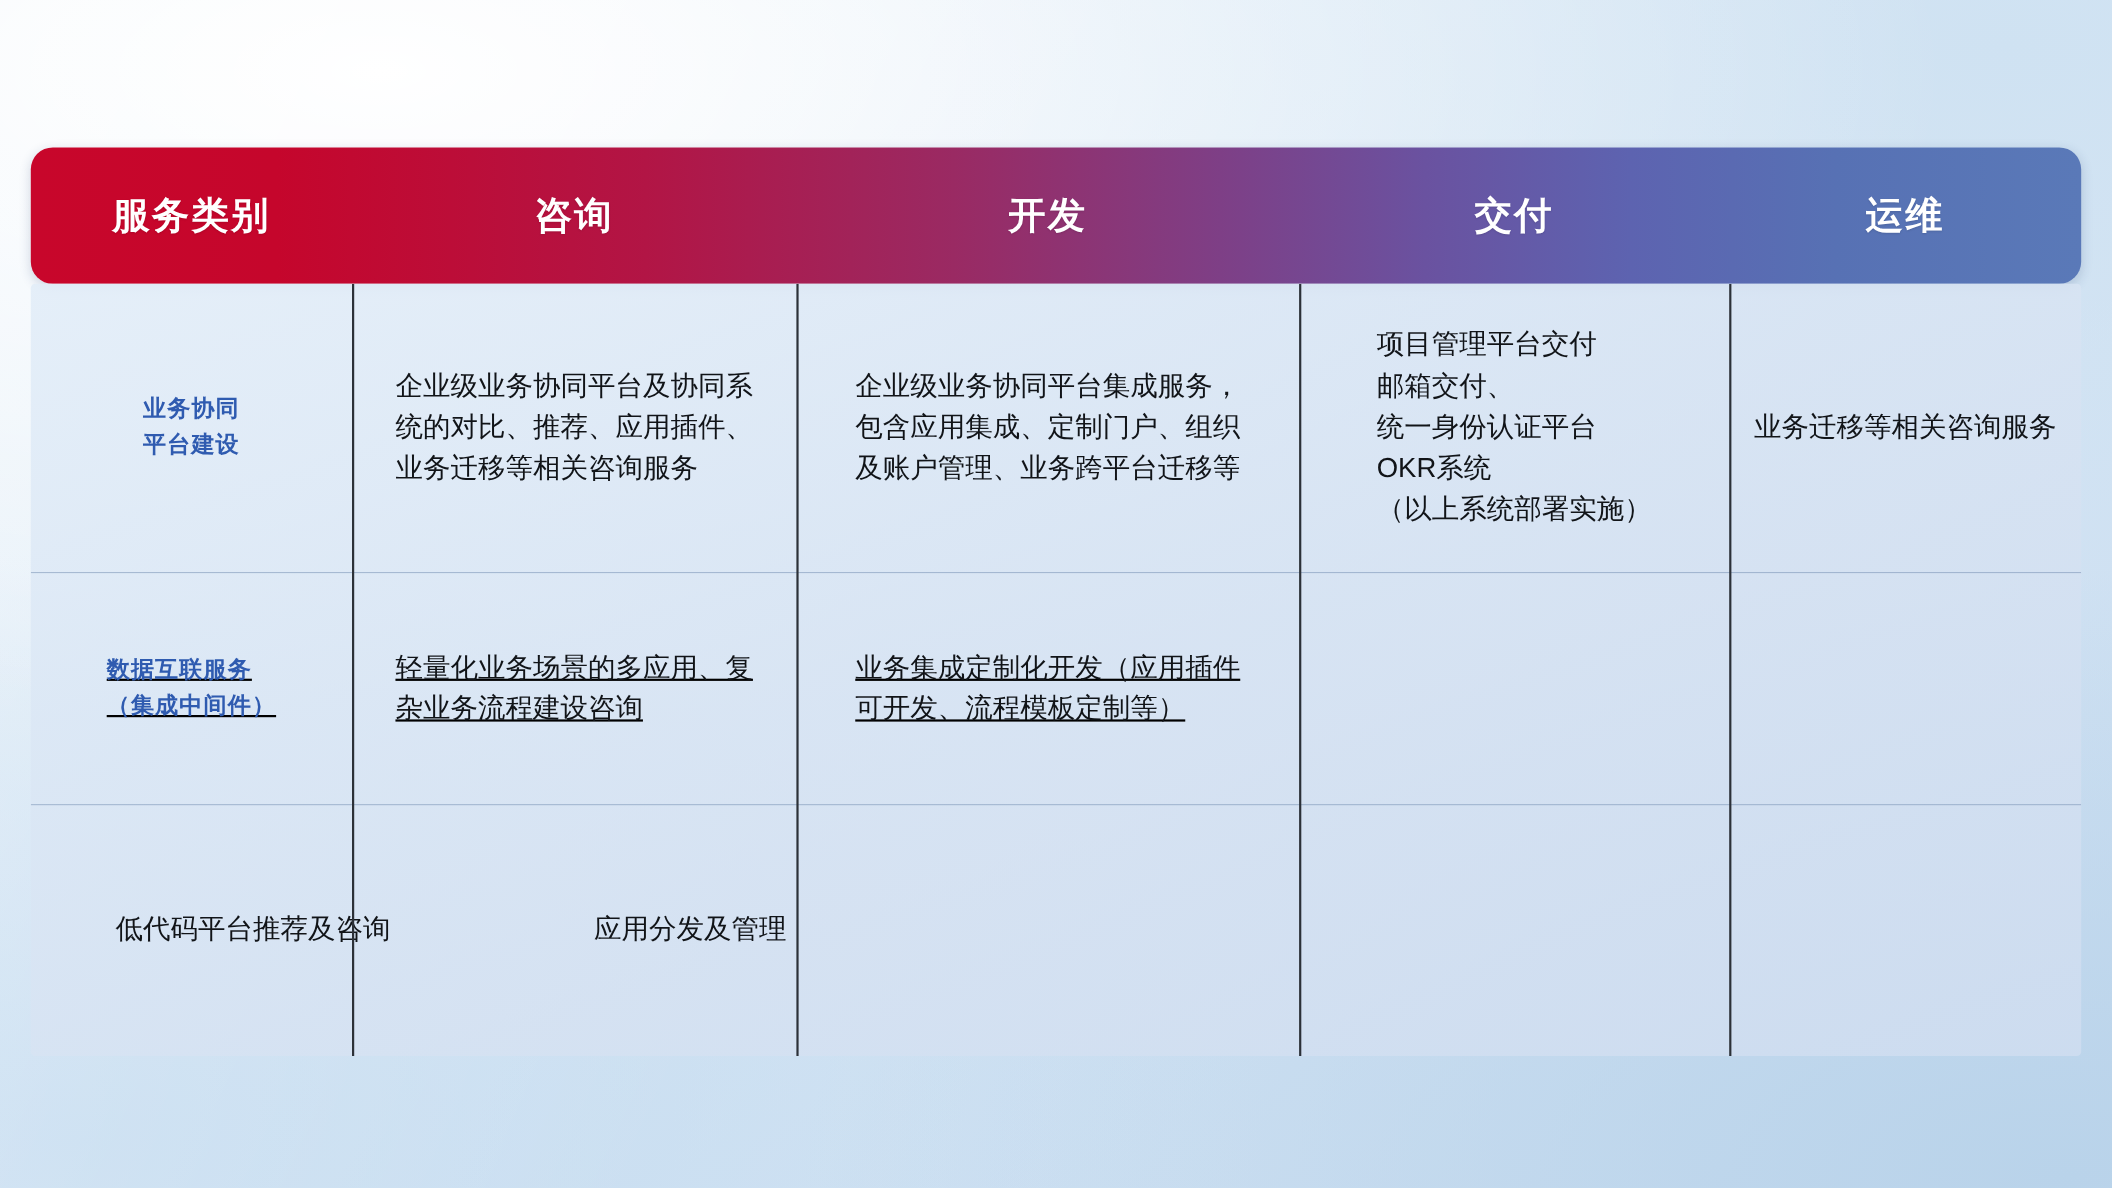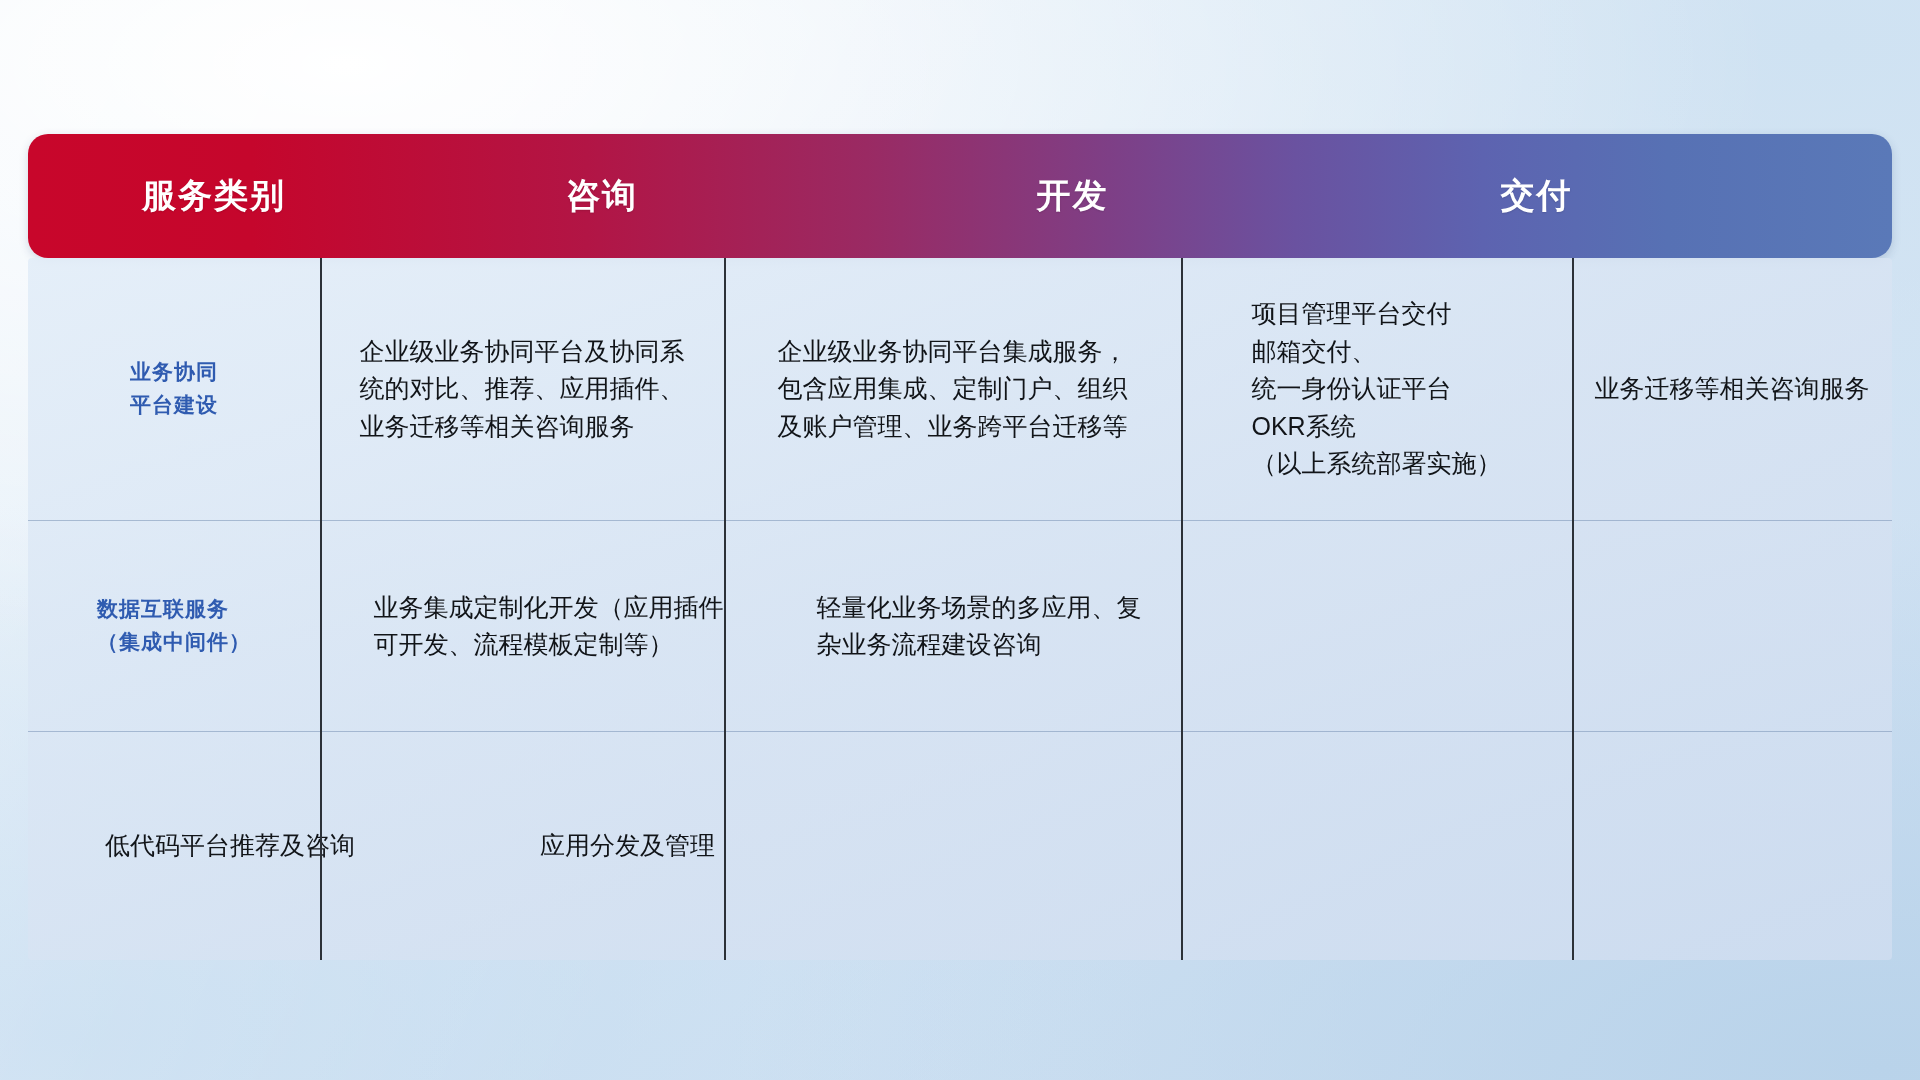--- a/index.html
+++ b/index.html
@@ -61,21 +61,20 @@
   }
   .hcell {
     display: flex;
     align-items: center;
     justify-content: center;
     color: #ffffff;
     font-size: 34px;
     font-weight: bold;
     letter-spacing: 2px;
     text-shadow: 0 1px 2px rgba(0,0,0,0.12);
-    margin-left: 40px;
   }
 
   
   #body-panel {
     position: relative;
     background: linear-gradient(160deg,
         rgba(226,237,248,0.88) 0%,
         rgba(219,231,245,0.86) 30%,
         rgba(214,226,242,0.86) 60%,
         rgba(207,221,240,0.88) 100%);
@@ -107,21 +106,21 @@
 
   
   .c0 { width: 292px; flex: 0 0 292px; }
   .c1 { width: 404px; flex: 0 0 404px; }
   .c2 { width: 457px; flex: 0 0 457px; }
   .c3 { width: 391px; flex: 0 0 391px; }
   .c4 { width: 320px; flex: 0 0 320px; }
 
   
   .r0 { height: 262px; }
-  .r1 { height: 210px; }
+  .r1 { height: 210px; text-decoration: underline; }
   .r2 { height: 228px; }
 
   
   .hsep {
     height: 1px;
     background: rgba(120,145,180,0.55);
     width: 100%;
   }
 
   
@@ -177,24 +176,24 @@
 OKR系统
 （以上系统部署实施）</div>
       <div class="bcell c4">业务迁移等相关咨询服务</div>
     </div>
 
     <div class="hsep"></div>
 
     <div class="brow r1">
       <div class="bcell rowlabel c0">数据互联服务
 （集成中间件）</div>
+      <div class="bcell c1">轻量化业务场景的多应用、复
+杂业务流程建设咨询</div>
       <div class="bcell c2">业务集成定制化开发（应用插件
 可开发、流程模板定制等）</div>
-      <div class="bcell c1">轻量化业务场景的多应用、复
-杂业务流程建设咨询</div>
       <div class="bcell c3"></div>
       <div class="bcell c4"></div>
     </div>
 
     <div class="hsep"></div>
 
     <div class="brow r2">
       <div class="bcell c1">低代码平台推荐及咨询</div>
       <div class="bcell c3">应用分发及管理</div>
       <div class="bcell c4"></div>

